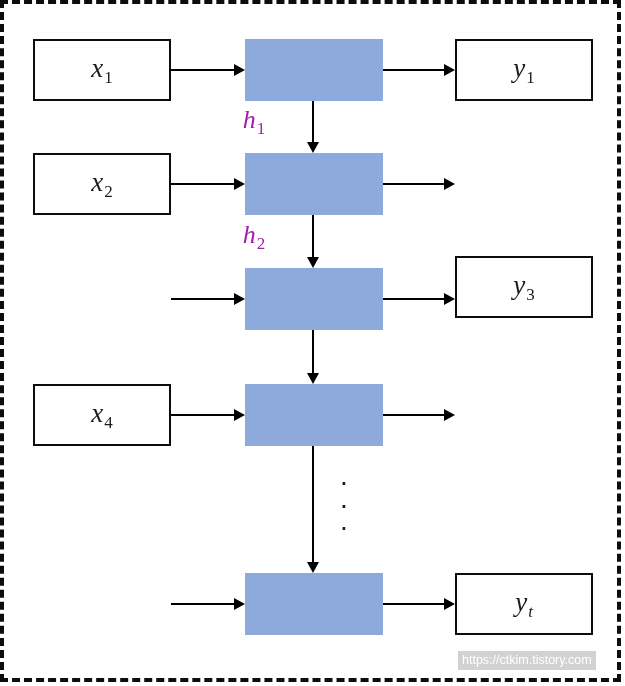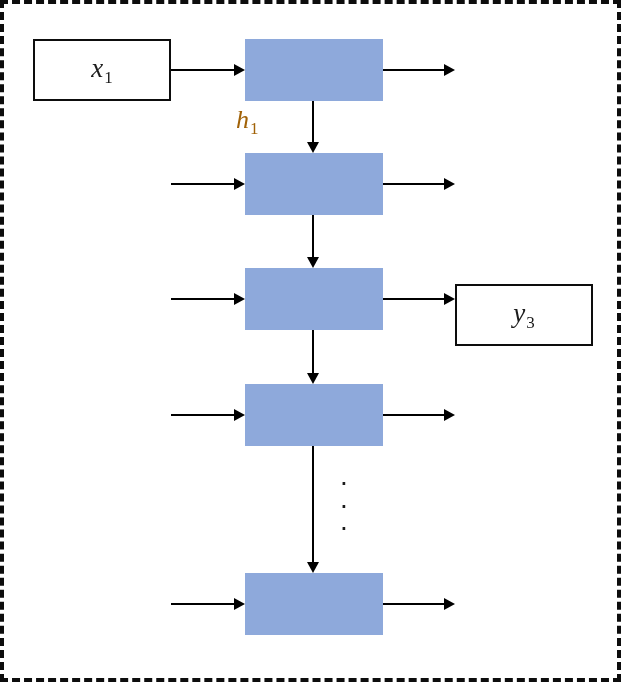--- a/index.html
+++ b/index.html
@@ -20,22 +20,22 @@
   .whitebox { background:#ffffff; border:2.5px solid #0d0d0d; }
   .cell     { background:#8ea9db; border:none; }
   .xbox { left:33px;justify-content:center; }
   .cell { left:245px; }
   .ybox { left:455px; }
   .mlabel { font-size:27px; color:#1c1c1c; line-height:1; white-space:nowrap; }
   .mlabel i { font-style:italic; }
   .sub { font-size:17px; vertical-align:-6px; margin-left:1px; font-style:normal; }
   .sub.it { font-style:italic; }
   .hlabel {
-    position:absolute; left:236px; width:60px; text-align:left;
-    font-size:26px; color:#a16207; line-height:1; white-space:nowrap;
+    position:absolute; left:224px; width:60px; text-align:center;
+    font-size:26px; color:#a21caf; line-height:1; white-space:nowrap;
   }
   .arrow-h { position:absolute; height:1.5px; background:#000; }
   .arrow-h::after {
     content:""; position:absolute; right:-11px; top:-5.5px;
     border-top:6px solid transparent; border-bottom:6px solid transparent;
     border-left:11px solid #000;
   }
   .arrow-v { position:absolute; width:1.5px; background:#000; }
   .arrow-v::after {
     content:""; position:absolute; left:-5.5px; bottom:-11px;
@@ -56,46 +56,60 @@
 </style>
 </head>
 <body>
 
 <div id="stage">
 
   <div class="box whitebox xbox" style="top:39px">
     <span class="mlabel"><i>x</i><span class="sub">1</span></span>
   </div>
   <div class="box cell" style="top:39px"></div>
+  <div class="box whitebox ybox" style="top:39px">
+    <span class="mlabel"><i>y</i><span class="sub">1</span></span>
+  </div>
   <div class="arrow-h" style="left:171px;top:69px;width:63px"></div>
   <div class="arrow-h" style="left:383px;top:69px;width:61px"></div>
   <div class="arrow-v" style="left:312px;top:101px;height:41px"></div>
   <div class="hlabel" style="top:107px"><i>h</i><span class="sub">1</span></div>
 
+  <div class="box whitebox xbox" style="top:153px">
+    <span class="mlabel"><i>x</i><span class="sub">2</span></span>
+  </div>
   <div class="box cell" style="top:153px"></div>
   <div class="arrow-h" style="left:171px;top:183px;width:63px"></div>
   <div class="arrow-h" style="left:383px;top:183px;width:61px"></div>
   <div class="arrow-v" style="left:312px;top:215px;height:42px"></div>
+  <div class="hlabel" style="top:222px"><i>h</i><span class="sub">2</span></div>
 
   <div class="box cell" style="top:268px"></div>
-  <div class="box whitebox ybox" style="top:284px">
+  <div class="box whitebox ybox" style="top:256px">
     <span class="mlabel"><i>y</i><span class="sub">3</span></span>
   </div>
   <div class="arrow-h" style="left:171px;top:298px;width:63px"></div>
   <div class="arrow-h" style="left:383px;top:298px;width:61px"></div>
   <div class="arrow-v" style="left:312px;top:330px;height:43px"></div>
 
+  <div class="box whitebox xbox" style="top:384px">
+    <span class="mlabel"><i>x</i><span class="sub">4</span></span>
+  </div>
   <div class="box cell" style="top:384px"></div>
   <div class="arrow-h" style="left:171px;top:414px;width:63px"></div>
   <div class="arrow-h" style="left:383px;top:414px;width:61px"></div>
   <div class="arrow-v" style="left:312px;top:446px;height:116px"></div>
 
   <span class="dot" style="top:462px">.</span>
   <span class="dot" style="top:485px">.</span>
   <span class="dot" style="top:507px">.</span>
 
   <div class="box cell" style="top:573px"></div>
+  <div class="box whitebox ybox" style="top:573px">
+    <span class="mlabel"><i>y</i><span class="sub it">t</span></span>
+  </div>
   <div class="arrow-h" style="left:171px;top:603px;width:63px"></div>
   <div class="arrow-h" style="left:383px;top:603px;width:61px"></div>
 
+  <div class="watermark">https://ctkim.tistory.com</div>
 
   <div class="dashed-frame"></div>
 </div>
 
 </body></html>

